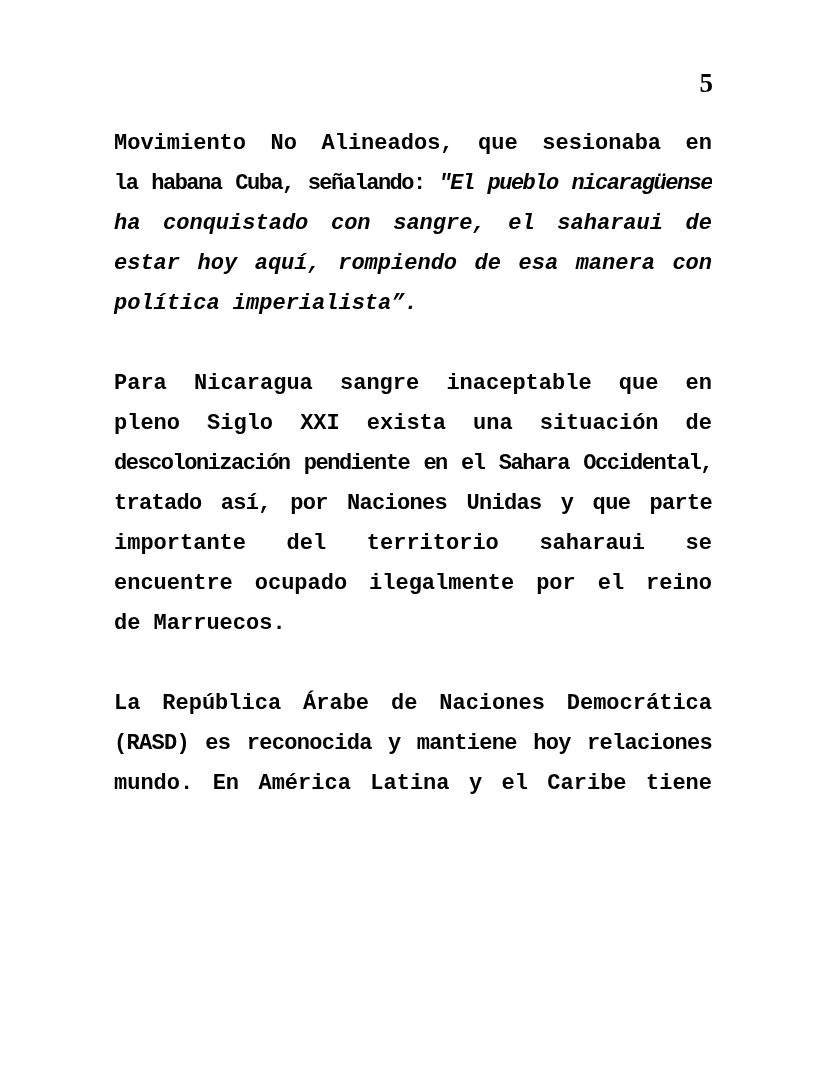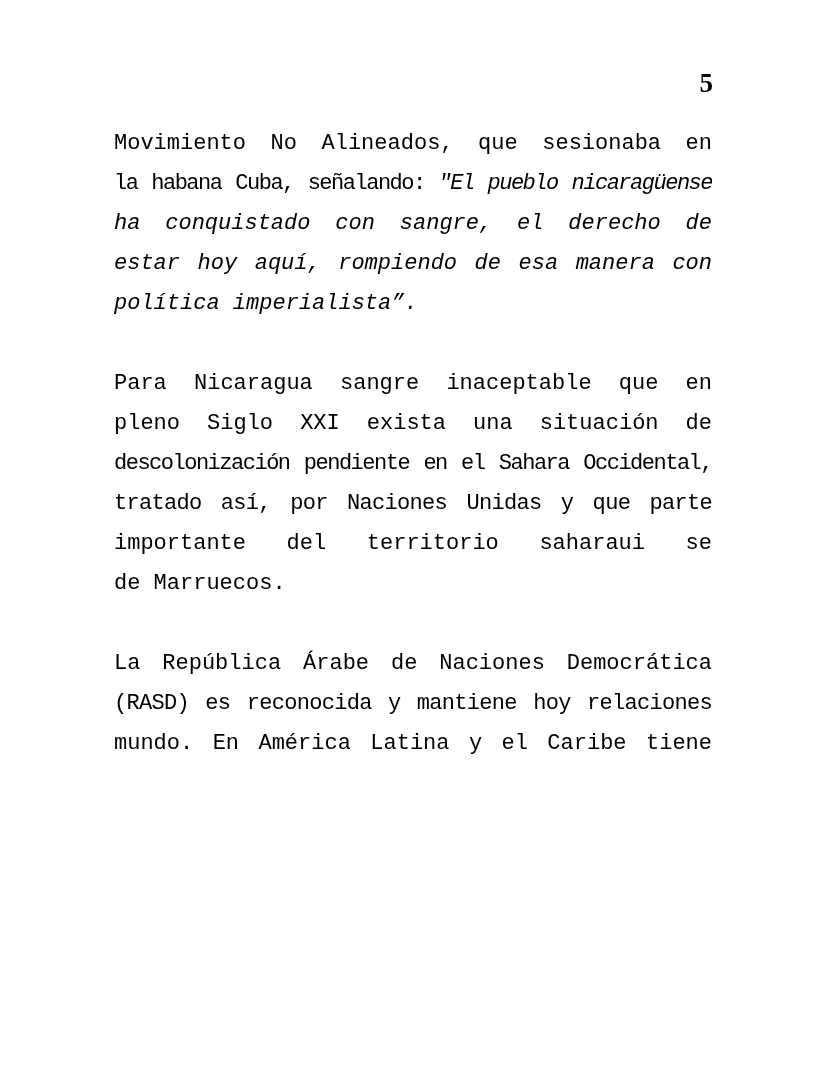--- a/index.html
+++ b/index.html
@@ -24,21 +24,21 @@
     font-size: 27px;
     line-height: 1;
     color: #000000;
   }
   .body-text {
     position: absolute;
     left: 114px;
     top: 124px;
     width: 598px;
     font-family: "Liberation Mono", "DejaVu Sans Mono", monospace;
-    font-weight: normal;
+    font-weight: bold;
     font-size: 22px;
     line-height: 40px;
     color: #000000;
   }
   .para {
     margin: 0 0 40px 0;
   }
   .line {
     height: 40px;
     overflow: hidden;
@@ -57,30 +57,31 @@
 </style>
 </head>
 <body>
 
 <div class="page">
   <div class="page-number">5</div>
   <div class="body-text">
       <div class="para">
         <div class="line j"><span>Movimiento No Alineados, que sesionaba en</span></div>
         <div class="line j c2"><span>la habana Cuba, señalando: </span><span class="italic">"El pueblo nicaragüense</span></div>
-        <div class="line j"><span class="italic">ha conquistado con sangre, el derecho de</span></div>
+        <div class="line j"><span class="italic">ha conquistado con sangre, el saharaui de</span></div>
         <div class="line j"><span class="italic">estar hoy aquí, rompiendo de esa manera con</span></div>
         <div class="line l"><span class="italic">política imperialista”.</span></div>
       </div>
       <div class="para">
         <div class="line j"><span>Para Nicaragua sangre inaceptable que en</span></div>
         <div class="line j"><span>pleno Siglo XXI exista una situación de</span></div>
         <div class="line j c2"><span>descolonización pendiente en el Sahara Occidental,</span></div>
         <div class="line j c1"><span>tratado así, por Naciones Unidas y que parte</span></div>
         <div class="line j"><span>importante del territorio saharaui se</span></div>
+        <div class="line j"><span>encuentre ocupado ilegalmente por el reino</span></div>
         <div class="line l"><span>de Marruecos.</span></div>
       </div>
       <div class="para">
         <div class="line j"><span>La República Árabe de Naciones Democrática</span></div>
         <div class="line j c1"><span>(RASD) es reconocida y mantiene hoy relaciones</span></div>
         <div class="line j"><span>mundo. En América Latina y el Caribe tiene</span></div>
       </div>
     </div>
 </div>
 

